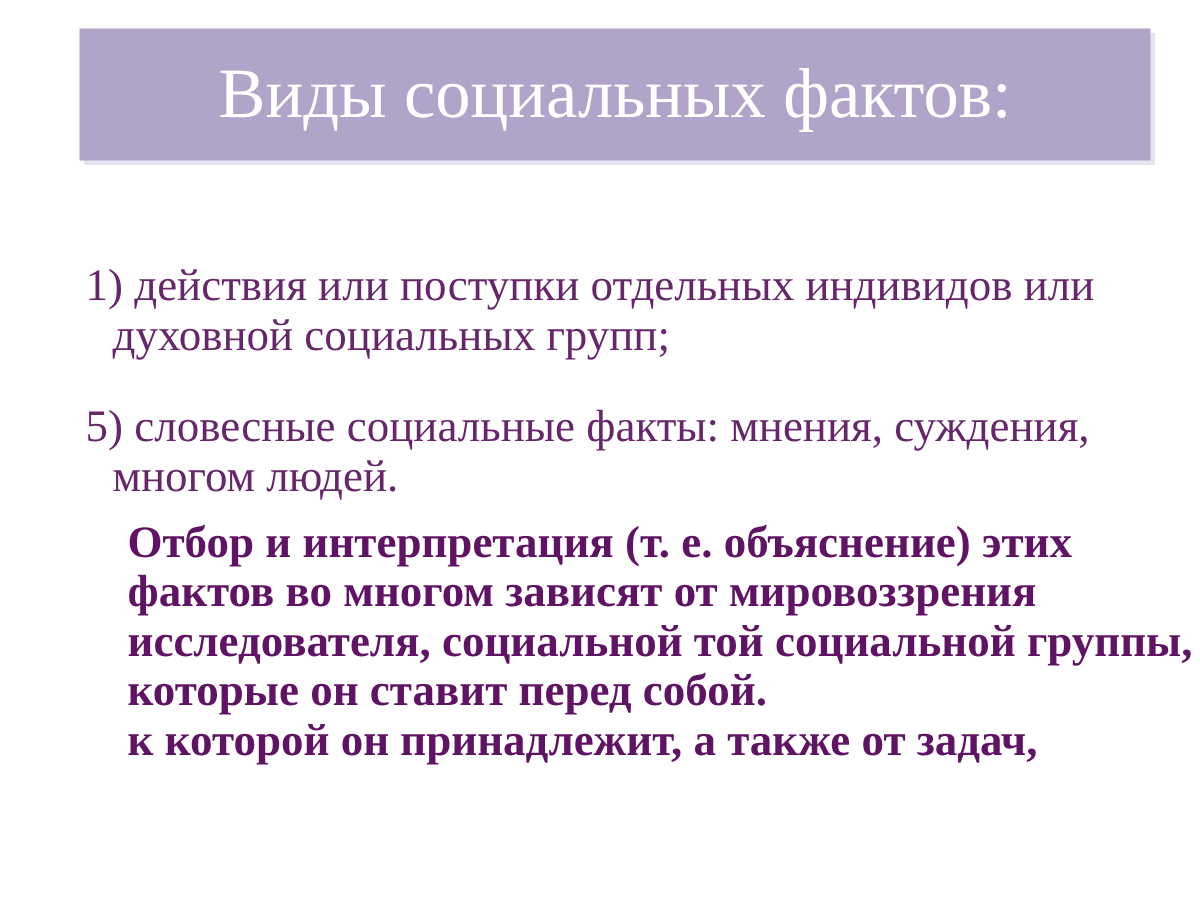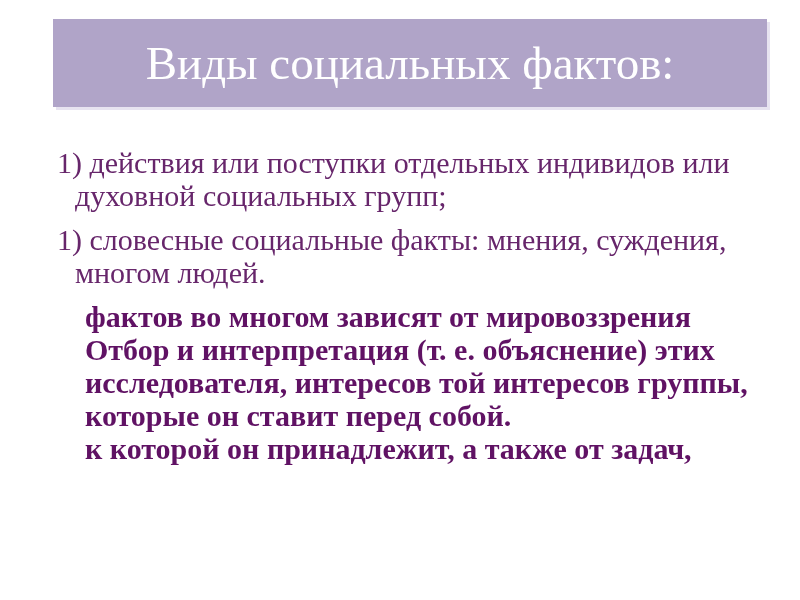--- a/index.html
+++ b/index.html
@@ -34,21 +34,21 @@
   .content {
     position: absolute;
     left: 57px; top: 146px;
     width: 712px;
     font-size: 30px;
     line-height: 33px;
     color: var(--body-text, #67266b);
   }
   .line { white-space: nowrap; }
   .cont { padding-left: 18px; }
-  .item { margin-bottom: 11px; }
+  .item { margin-bottom: 11px; margin-top: 28px; }
   .emphasis {
     margin-top: 3px;
     padding-left: 28px;
     font-weight: bold;
     color: var(--emphasis-text, #601264);
   }
 </style>
 </head>
 <body>
 
@@ -62,26 +62,26 @@
 
     <div class="item">
       <div class="line">1) действия или поступки отдельных индивидов или</div>
       <div class="line cont">духовной социальных групп;</div>
     </div>
 
     <div class="item">
     </div>
 
     <div class="item">
-      <div class="line">1) словесные социальные факты: мнения, суждения,</div>
+      <div class="line">5) словесные социальные факты: мнения, суждения,</div>
       <div class="line cont">многом людей.</div>
     </div>
 
     <div class="emphasis">
+      <div class="line">Отбор и интерпретация (т. е. объяснение) этих</div>
       <div class="line">фактов во многом зависят от мировоззрения</div>
-      <div class="line">Отбор и интерпретация (т. е. объяснение) этих</div>
-      <div class="line">исследователя, интересов той интересов группы,</div>
+      <div class="line">исследователя, социальной той социальной группы,</div>
       <div class="line">которые он ставит перед собой.</div>
       <div class="line">к которой он принадлежит, а также от задач,</div>
     </div>
 
   </main>
 </div>
 
 </body></html>

